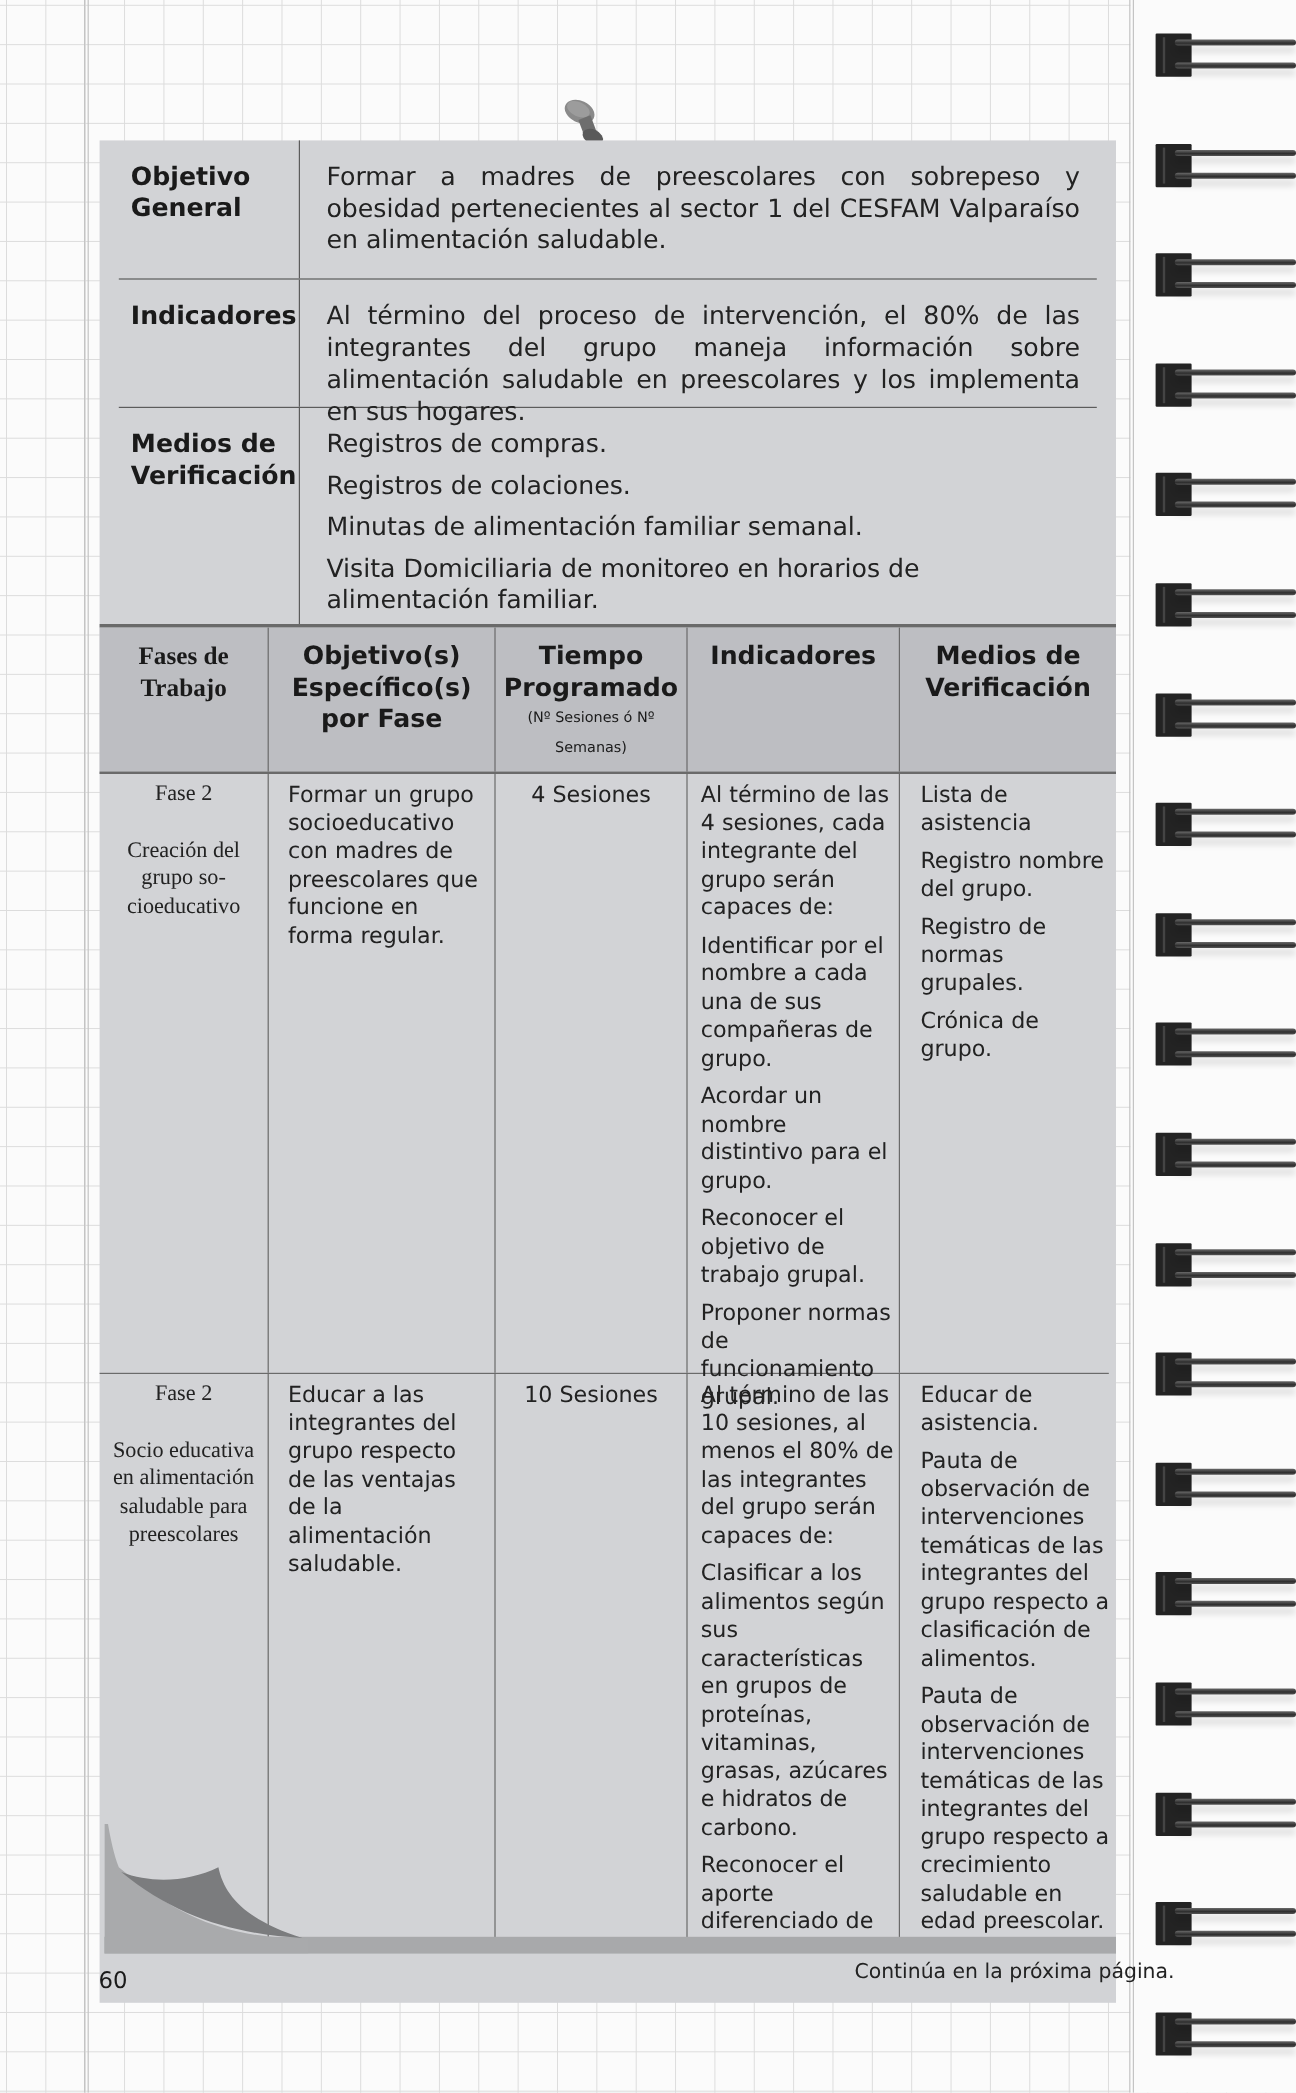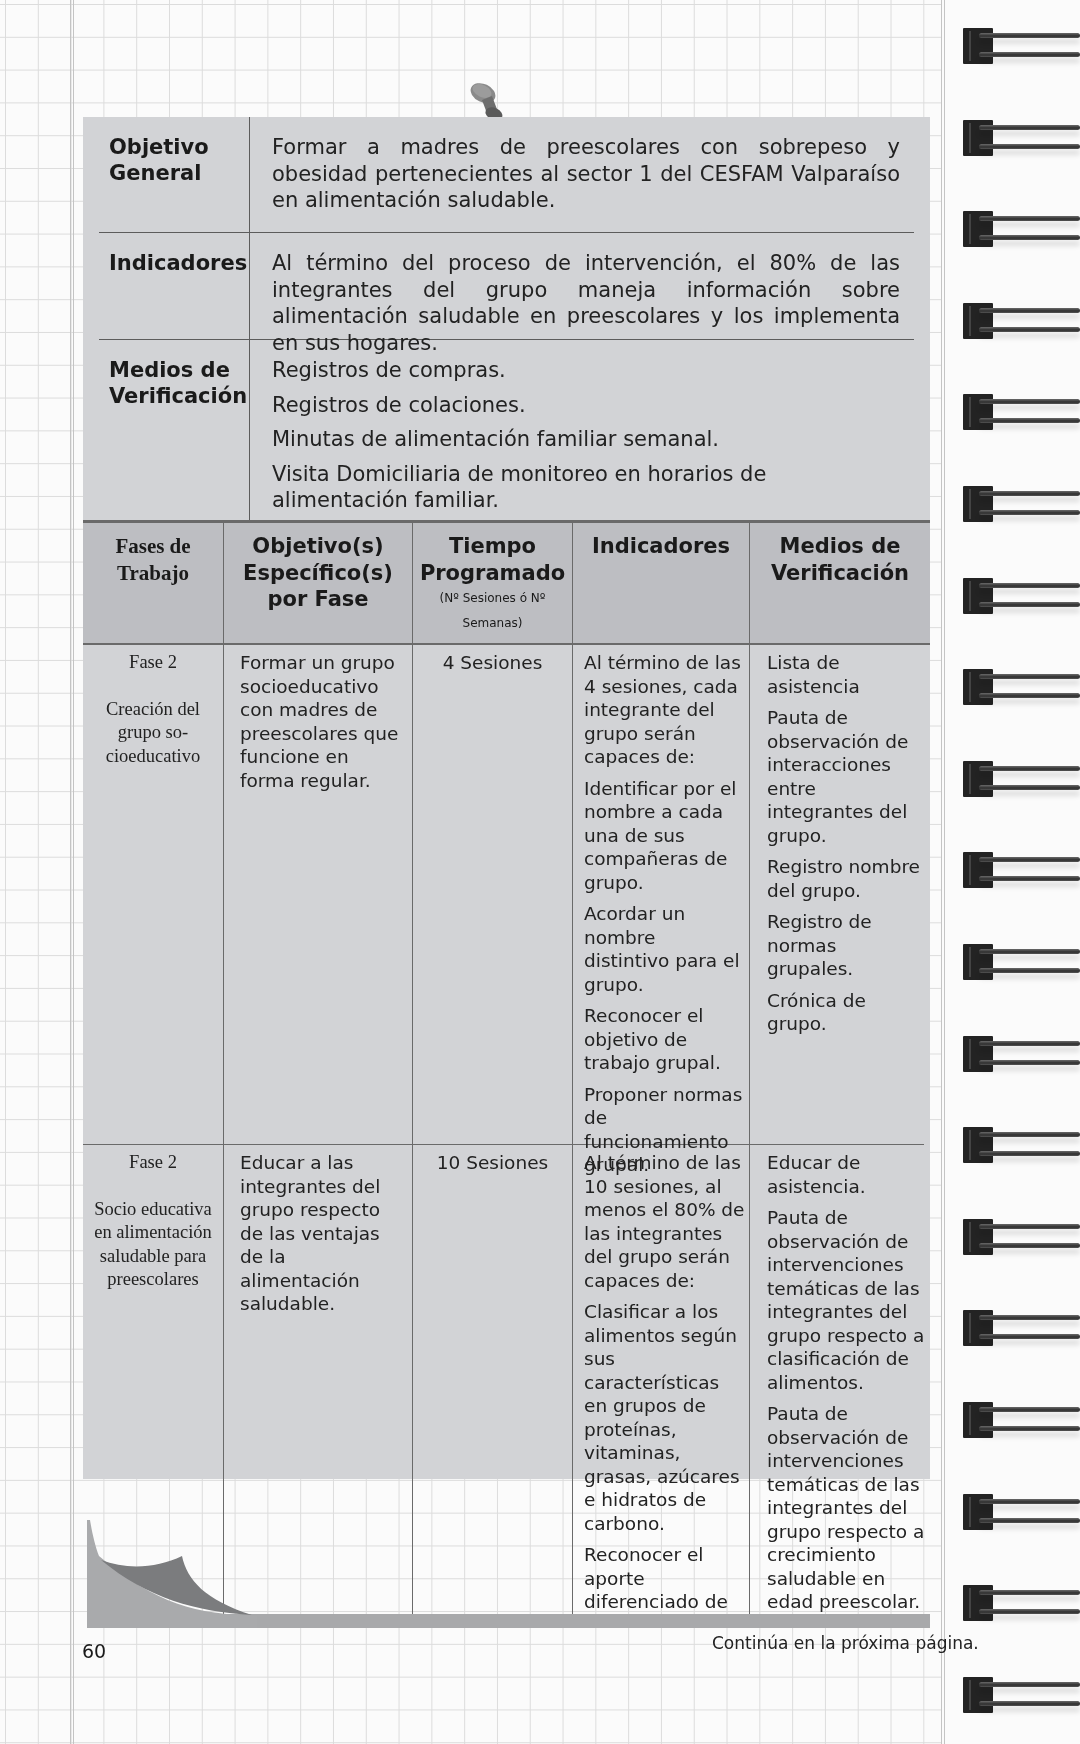--- a/index.html
+++ b/index.html
@@ -19,21 +19,21 @@
   .spiral { position: absolute; left: 963px; width: 117px; height: 36px; }
   .spiral .clip { position: absolute; left: 0; top: 0; width: 30px; height: 36px; background: #232323; border-radius: 1px; }
   .spiral .clip::after { content: ""; position: absolute; left: 6px; top: 3px; width: 2px; height: 30px; background: #444; }
   .spiral .wire { position: absolute; left: 16px; right: 0; height: 5px; border-radius: 3px;
     background: linear-gradient(to bottom, #6a6a6a, #2e2e2e 60%, #555); box-shadow: 0 6px 5px rgba(0,0,0,0.12); }
   .spiral .w1 { top: 5px; } .spiral .w2 { top: 24px; }
 
   .pin { position: absolute; left: 468px; top: 82px; width: 44px; height: 50px; }
 
   .sheet {
-    position: absolute; left: 83px; top: 117px; width: 847px; height: 1362px;
+    position: absolute; left: 83px; top: 117px; width: 847px; height: 1552px;
     background: #d2d3d6;
   }
   .sheet-shadow {
     position: absolute; left: 87px; top: 1614px; width: 843px; height: 14px;
     background: #a8a9ab;
   }
   .curl-shadow { position: absolute; left: 87px; top: 1520px; width: 170px; height: 108px; }
 
   
   .info { position: absolute; left: 16px; top: 0; width: 815px; }
@@ -240,21 +240,20 @@
       <div class="c3 cell-time">4 Sesiones</div>
       <div class="c4 cell-ind">
         <p>Al término de las 4 sesiones, cada integrante del grupo serán capaces de:</p>
         <p>Identificar por el nombre a cada una de sus compañeras de grupo.</p>
         <p>Acordar un nombre distintivo para el grupo.</p>
         <p>Reconocer el objetivo de trabajo grupal.</p>
         <p>Proponer normas de funcionamiento grupal.</p>
       </div>
       <div class="c5 cell-med" style="width:174px">
         <p>Lista de asistencia</p>
-        <p>Pauta de observación de interacciones entre integrantes del grupo.</p>
         <p>Registro nombre del grupo.</p>
         <p>Registro de normas grupales.</p>
         <p>Crónica de grupo.</p>
       </div>
     </div>
 
     <div class="ph-row row2">
       <div class="c1 cell-fase">
         <span class="title">Fase 2</span>
         <span>Socio educativa en alimentación saludable para preescolares</span>

